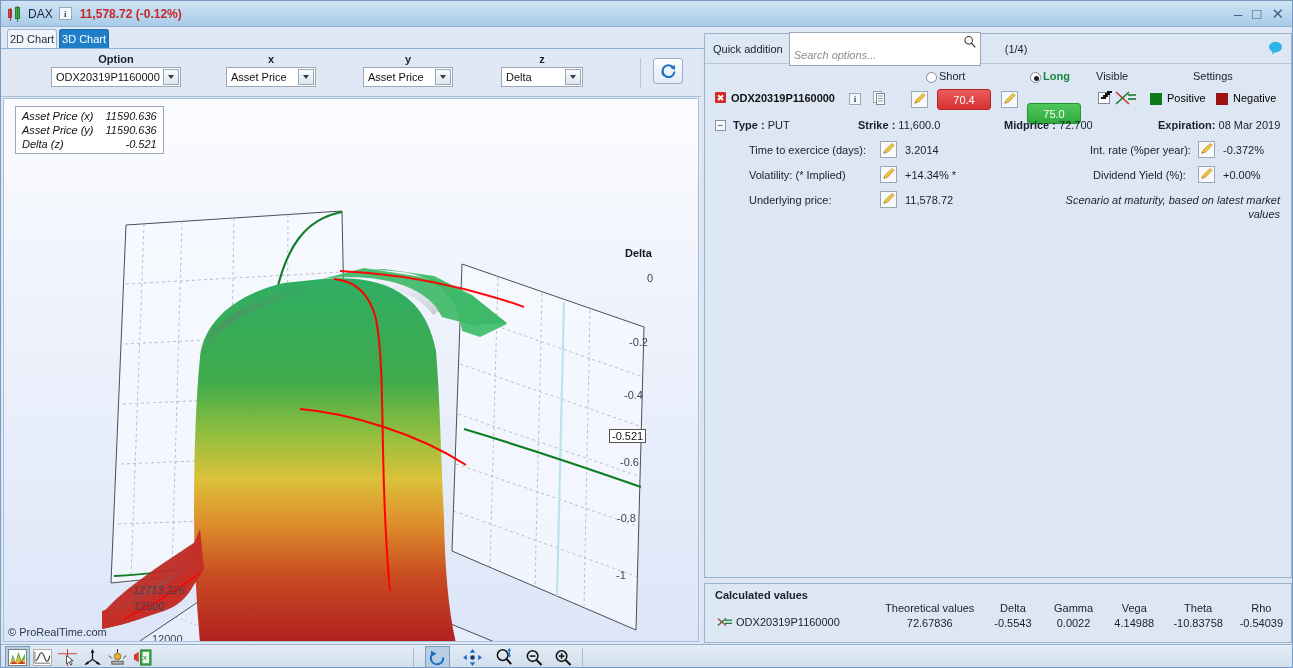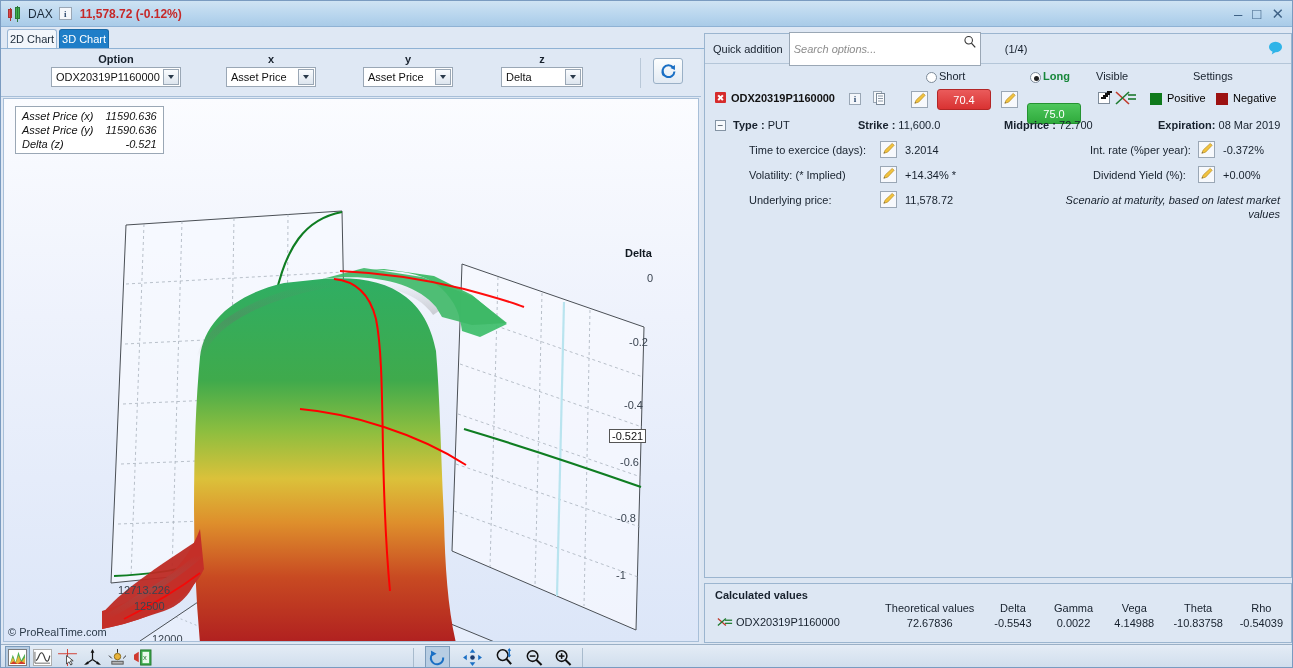--- a/index.html
+++ b/index.html
@@ -135,21 +135,21 @@
   .panel {
     background:#dde7f3; border:1px solid #9bb5cf;
   }
   .quickadd {
     position:relative; height:30px; display:flex; align-items:center; padding:0 8px;
     border-bottom:1px solid #b4c6d8;
   }
   .qa-label { font-size:11px; color:#17212d; margin-right:6px; }
   .qa-input {
     position:relative; width:192px; height:19px; background:#fff; border:1px solid #9aa7b5;
-    display:flex; align-items:center; padding:16px 4px;
+    display:flex; padding:16px 4px;
   }
   .qa-input .ph { font-style:italic; color:#8c8c8c; font-size:11px; }
   .qa-count { margin-left:24px; font-size:11px; color:#17212d; }
   .qa-bulb { margin-left:auto; }
 
   .optblock { padding:6px 6px 10px 10px; }
   .hdrrow { position:relative; height:16px; }
   .hdrlbl { position:absolute; font-size:11px; color:#17212d; }
   .hdrlbl.green { color:#17873a; font-weight:bold; }
   .rowmain { position:relative; height:26px; margin-top:1px; }
@@ -400,27 +400,27 @@
             <td>Delta (z)</td>
             <td class="val">-0.521</td>
           </tr>
         </tbody>
           </table>
       </div>
 
       <div class="axisname" style="left:621px; top:148px;">Delta</div>
       <div class="ticklbl" style="left:643px; top:173px;">0</div>
       <div class="ticklbl" style="left:625px; top:237px;">-0.2</div>
-      <div class="ticklbl" style="left:620px; top:300px;">-0.4</div>
+      <div class="ticklbl" style="left:620px; top:290px;">-0.4</div>
       <div class="ticklbl" style="left:616px; top:357px;">-0.6</div>
       <div class="ticklbl" style="left:613px; top:413px;">-0.8</div>
       <div class="ticklbl" style="left:612px; top:470px;">-1</div>
       <div class="valuebox" style="left:605px; top:330px;">-0.521</div>
 
-      <div class="ticklbl" style="left:114px; top:485px;">12713.226</div>
+      <div class="ticklbl" style="left:129px; top:485px;font-style:italic;">12713.226</div>
       <div class="ticklbl" style="left:130px; top:501px;">12500</div>
       <div class="ticklbl" style="left:148px; top:534px;">12000</div>
 
       <div class="watermark">© ProRealTime.com</div>
     </div>
   </div>
 
   <div class="rightpane">
 
     <div class="panel" style="width:588px; height:545px;">

